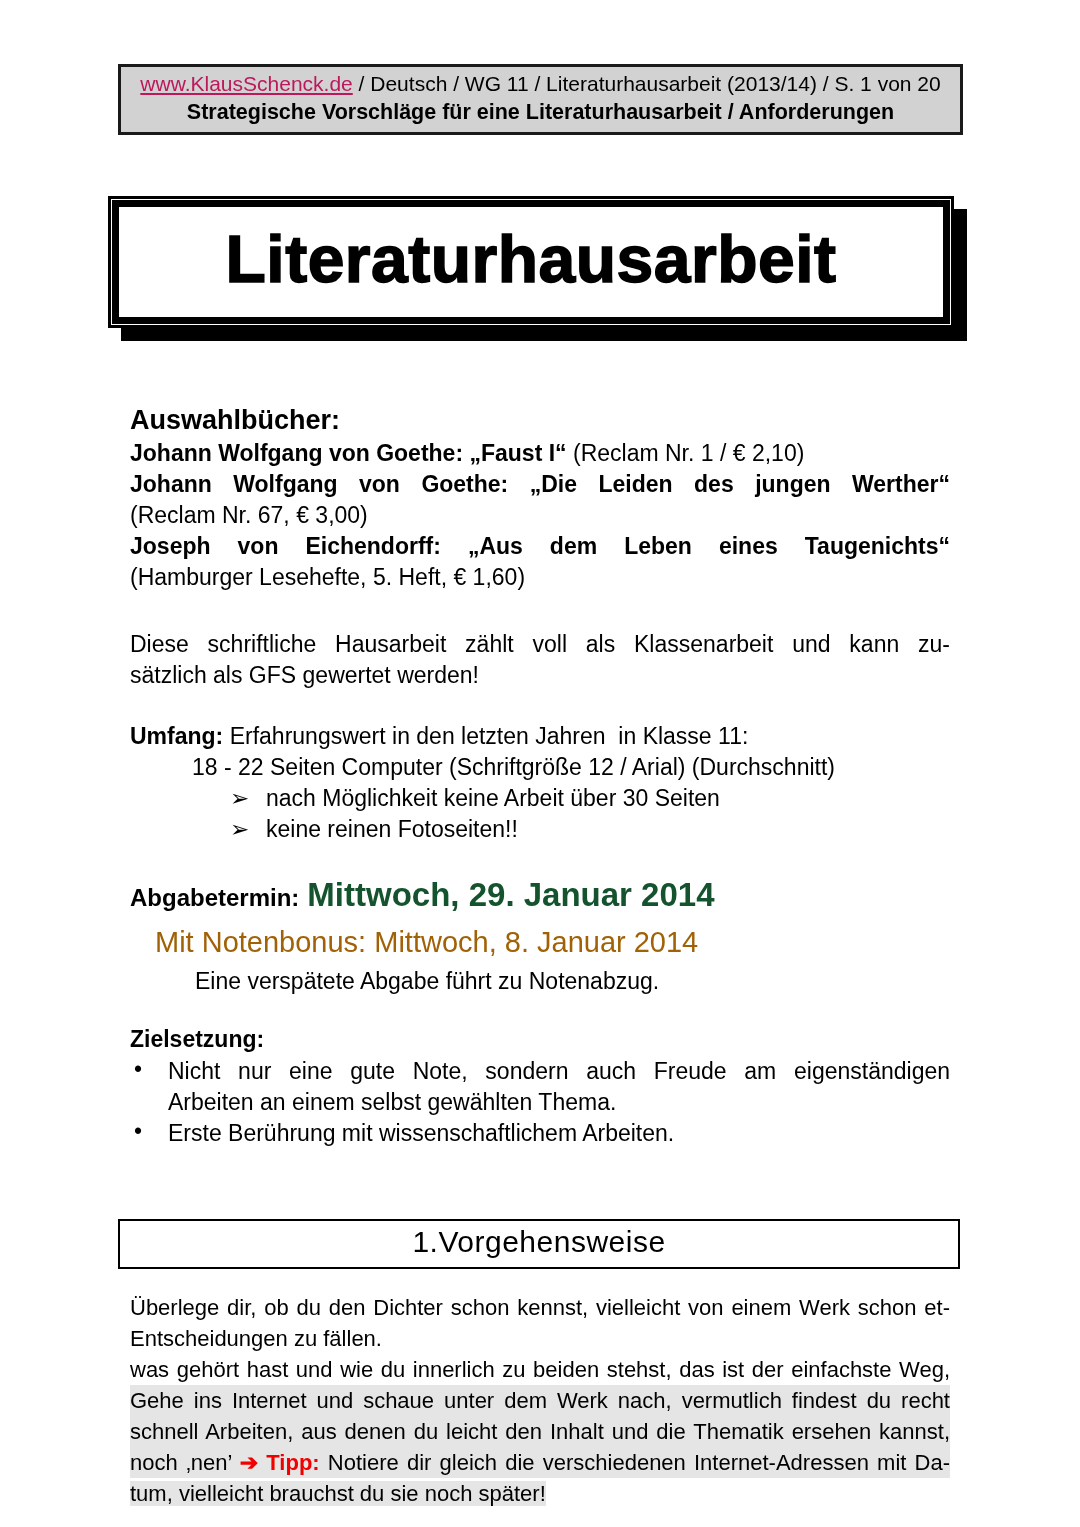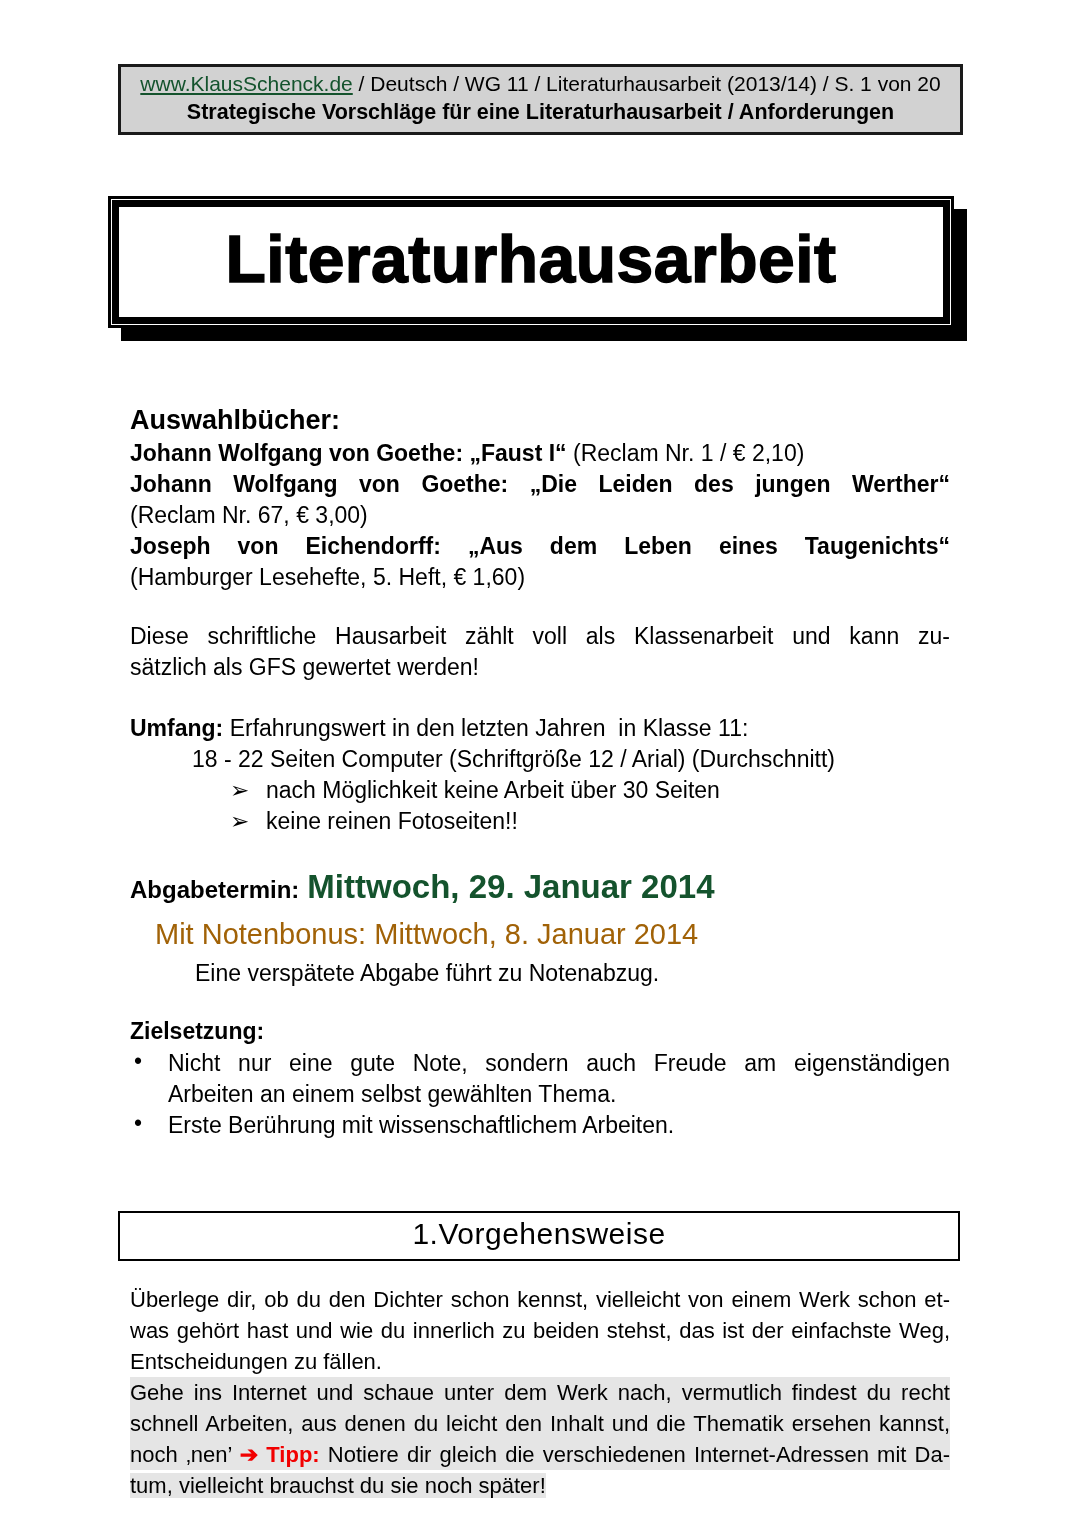--- a/index.html
+++ b/index.html
@@ -8,21 +8,21 @@
     background:#ffffff;color:#000;
     font-family:"Liberation Sans", sans-serif;font-size:23px;
   }
   
   .header-box{
     margin:64px 0 0 118px;width:839px;
     border:3px solid #1a1a1a;background:#d2d2d2;
     text-align:center;padding:3px 0 6px;
   }
   .header-line1{font-size:21px;line-height:28px;}
-  .header-link{color:#14532d;text-decoration:underline;cursor:pointer;margin-top:27px;}
+  .header-link{color:#be185d;text-decoration:underline;cursor:pointer;margin-top:27px;}
   .header-line2{font-size:21.5px;font-weight:bold;line-height:28px;}
   
   .title-frame{
     margin:61px 0 0 108px;width:838px;
     border:3px solid #000;padding:1px;
     box-shadow:13px 13px 0 #000;background:#fff;
   }
   .title-inner{border:7px solid #000;text-align:center;padding:14px 0 20px;}
   .title-text{
     font-size:66px;font-weight:bold;letter-spacing:0.5px;
@@ -30,21 +30,21 @@
   }
   
   .col{margin-left:130px;width:820px;}
   .line{line-height:31px;}
   .stretch{text-align:justify;text-align-last:justify;}
   b,.bold{font-weight:bold;}
   
   .books{margin-top:74px;}
   .books-heading{font-size:27px;font-weight:bold;line-height:36px;}
   
-  .note{margin-top:28px;}
+  .note{margin-top:36px;}
   .umfang{margin-top:30px;}
   .indent1{padding-left:62px;}
   .arrow-row{padding-left:100px;display:flex;}
   .arrow-marker{width:36px;flex:none;}
   
   .deadline{margin-top:27px;}
   .deadline-line1{line-height:46px;}
   .deadline-label{font-size:24px;font-weight:bold;}
   .deadline-date{font-size:33px;font-weight:bold;color:#14532d;margin-left:8px;}
   .deadline-bonus{font-size:29px;font-weight:normal;color:#a16207;padding-left:25px;line-height:40px;margin-top:1px;}
@@ -135,22 +135,22 @@
       </div>
     </div>
   </div>
 
   <div class="section-box">
     <span class="section-heading">1.Vorgehensweise</span>
   </div>
 
   <div class="col procedure">
     <div class="line stretch">Überlege dir, ob du den Dichter schon kennst, vielleicht von einem Werk schon et-</div>
+    <div class="line">Entscheidungen zu fällen.</div>
     <div class="line stretch">was gehört hast und wie du innerlich zu beiden stehst, das ist der einfachste Weg,</div>
-    <div class="line">Entscheidungen zu fällen.</div>
     <div class="line stretch hl">Gehe ins Internet und schaue unter dem Werk nach, vermutlich findest du recht</div>
     <div class="line stretch hl">schnell Arbeiten, aus denen du leicht den Inhalt und die Thematik ersehen kannst,</div>
     <div class="line stretch hl">
       <span>noch ‚nen’ </span><span class="tipp">➔</span><span class="tipp"> Tipp:</span><span> Notiere dir gleich die verschiedenen Internet-Adressen mit Da-</span>
     </div>
     <div class="line">
       <span class="hl">tum, vielleicht brauchst du sie noch später!</span>
     </div>
   </div>
 

